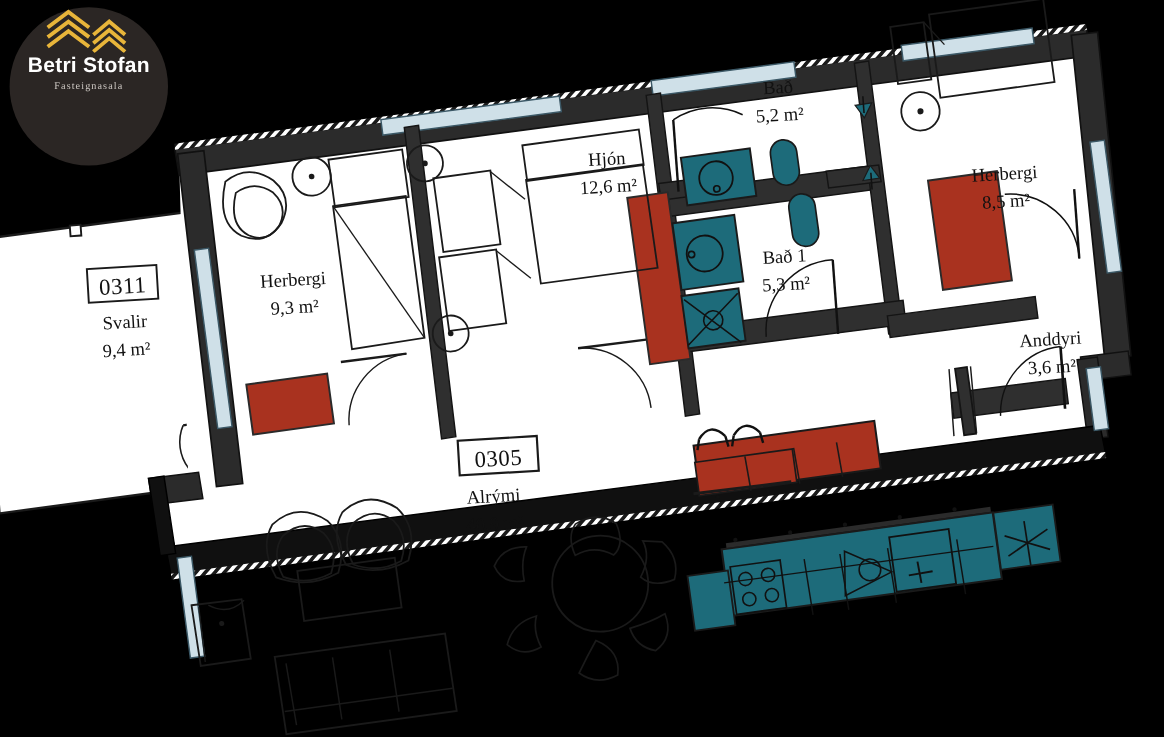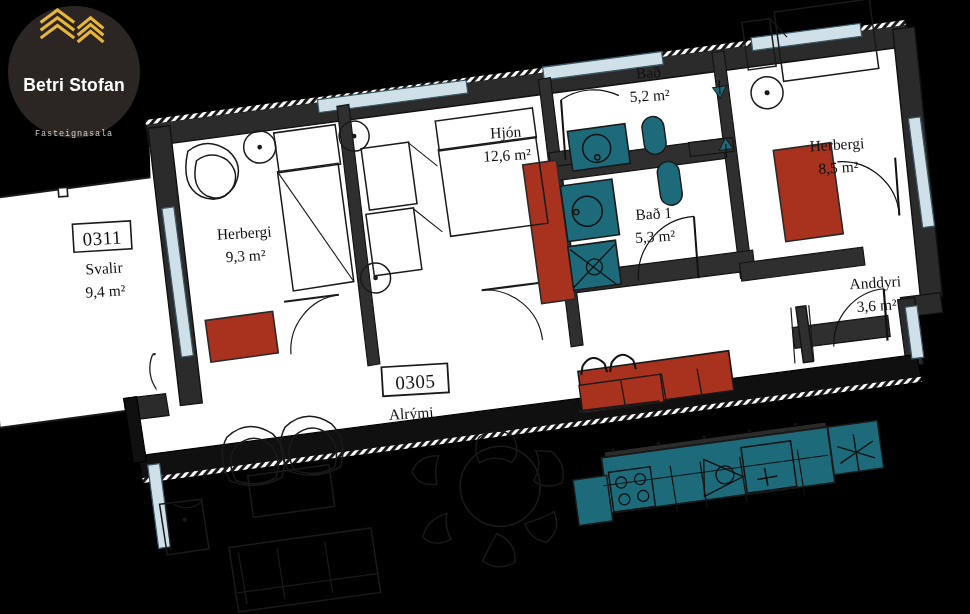--- a/index.html
+++ b/index.html
@@ -22,35 +22,33 @@
     left: 8px;
     top: 6px;
     width: 132px;
     height: 132px;
     border-radius: 50%;
     background: #2b2624;
     z-index: 40;
     display: flex;
     flex-direction: column;
     align-items: center;
-    justify-content: center;
-    gap: 32px;
   }
   #logo-mark { width: 74px; height: 38px; margin-bottom: 2px; }
   #logo-name {
     color: #ffffff;
     font-family: "Liberation Sans", sans-serif;
     font-size: 17.5px;
     font-weight: bold;
     letter-spacing: .2px;
     line-height: 1;
   }
   #logo-sub {
     color: #cfc9c4;
-    font-family: Liberation Mono, monospace;
+    font-family: Liberation Serif, serif;
     font-size: 8.5px;
     letter-spacing: .9px;
     margin-top: 3px;
     line-height: 1;
   }
 
   
   #plan-wrap {
     position: absolute;
     left: 0; top: 0;

